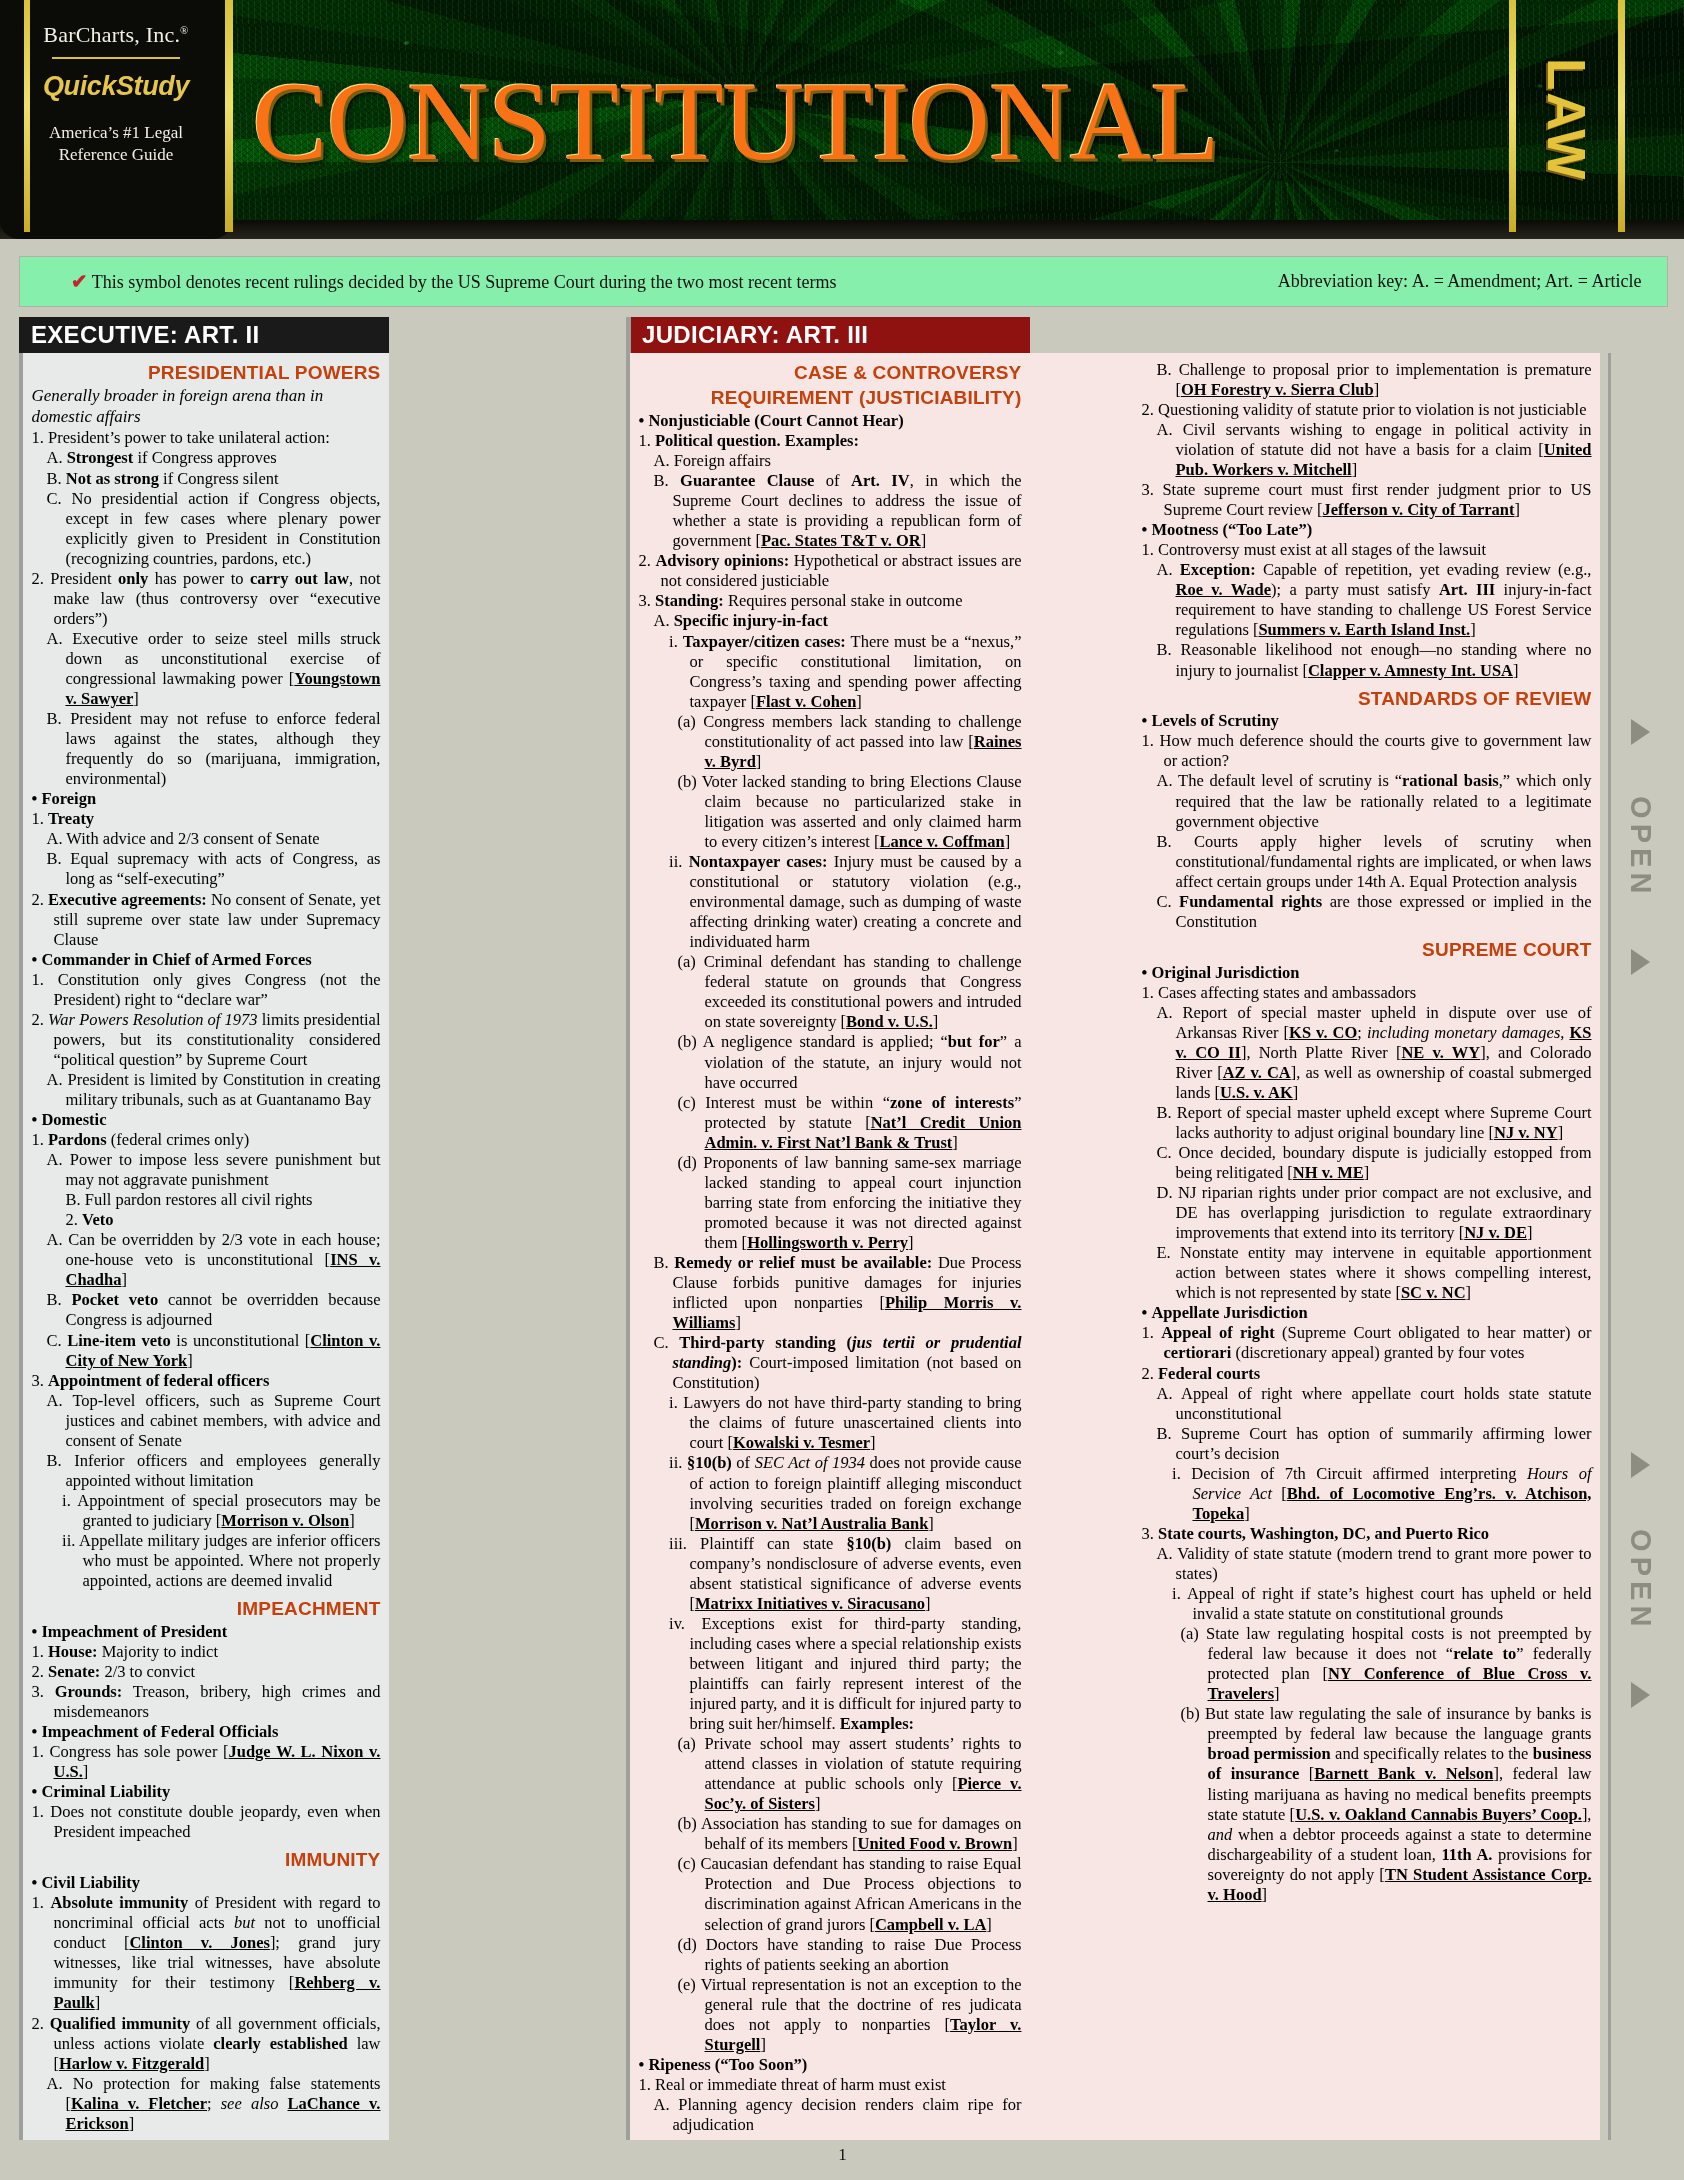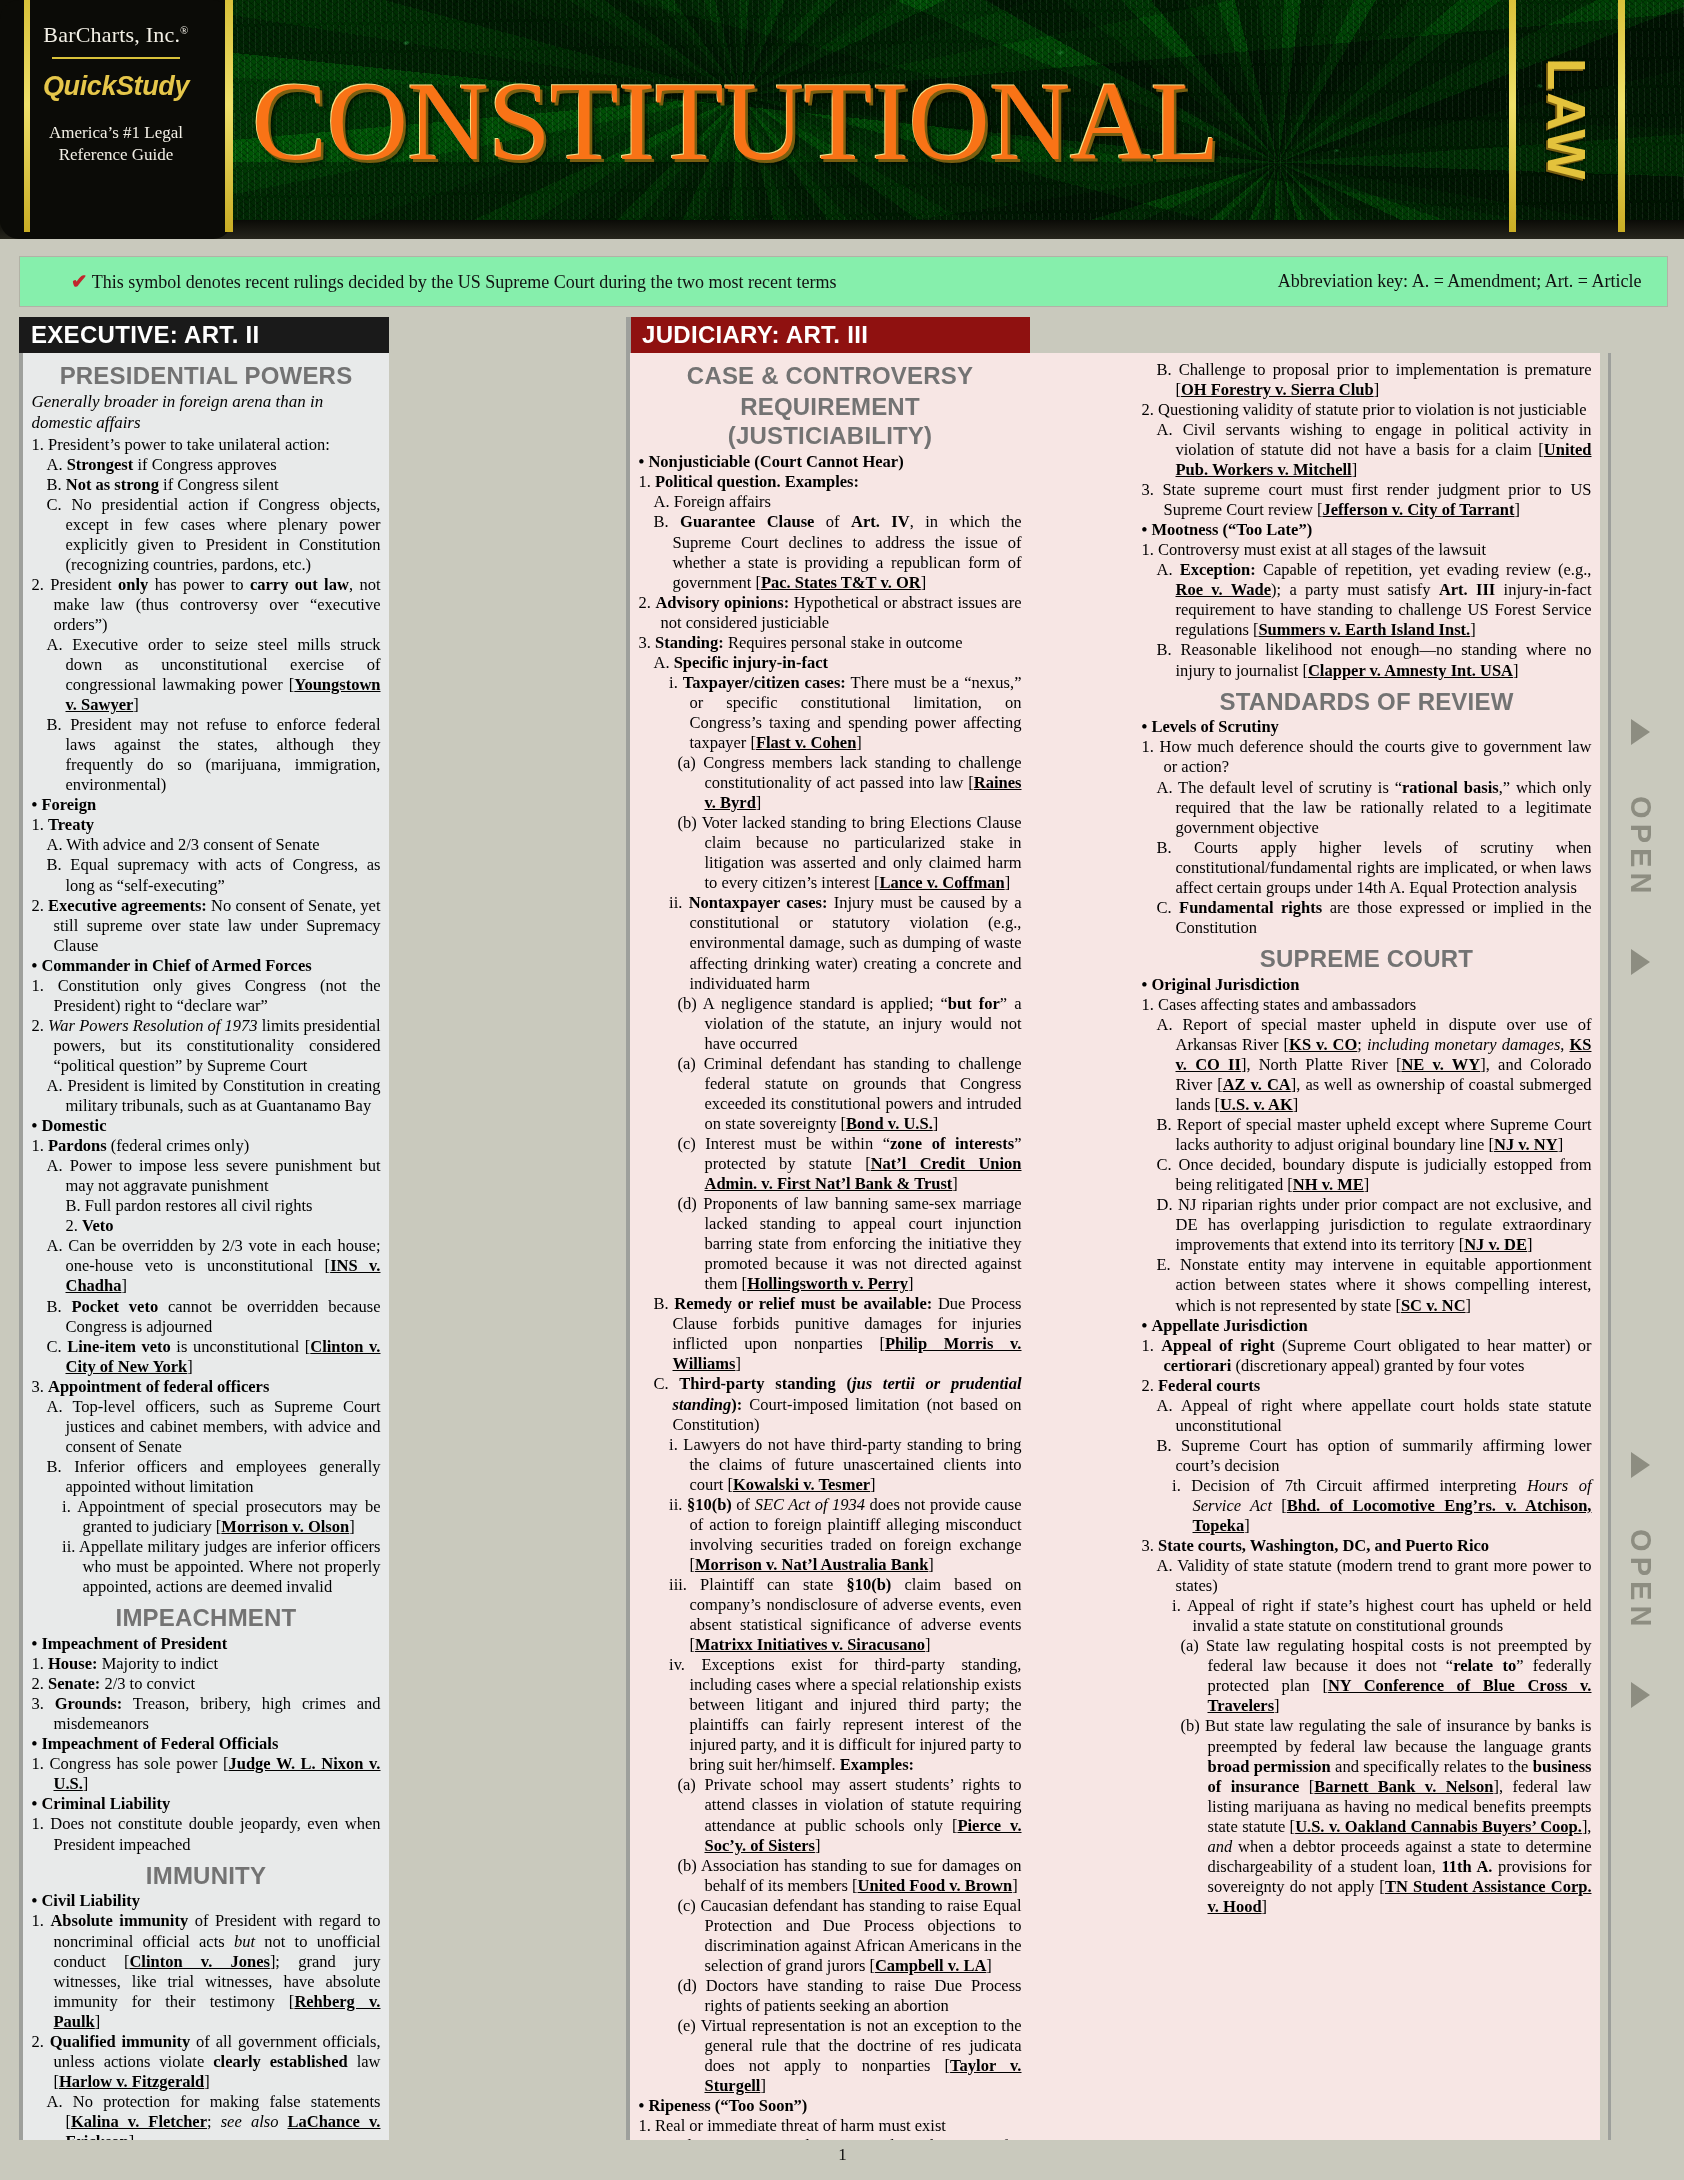--- a/index.html
+++ b/index.html
@@ -133,22 +133,22 @@
   .col-jud2 { left:1133px; width:467px; background:#f7e6e4; }
 
   
   .panel-exec-bg { position:absolute; left:19px; top:353px; width:370px; height:1787px; background:#e8eaea; }
   .panel-jud-bg  { position:absolute; left:630px; top:353px; width:969px; height:1787px; background:#f7e6e4; }
 
   .col-mid-gutter { position:absolute; left:626px; top:317px; width:5.1px; height:1823px; background:#9ea09c; }
 
   h2.head {
     font-family:"Liberation Sans","DejaVu Sans",sans-serif;
-    font-weight:bold; font-size:24px; text-align:center;
-    margin: 6px 0 1.7px; letter-spacing:0.2px; color:#737373;
+    font-weight:bold; font-size:19px; text-align:right;
+    margin: 6px 0 1.7px; letter-spacing:0.2px; color:#c2410c;
   }
   h2.head.tight { margin-top:1.7px; }
   p.ital-sub { font-style:italic; font-size:17px; margin-bottom:0.9px; }
 
   ul { list-style:none; }
   li { text-align:justify; text-justify:inter-word; }
 
   .lv-bullet { padding-left:12px; text-indent:-12px; font-weight:bold; }
   .lv-bullet::before { content:"\2022\00a0"; }
   .lv-num   { padding-left:22px; text-indent:-22px; }
@@ -294,22 +294,22 @@
       <li class="lv-num">1. <b>Political question. Examples:</b></li>
       <li class="lv-alpha">A. Foreign affairs</li>
       <li class="lv-alpha">B. <b>Guarantee Clause</b> of <b>Art. IV</b>, in which the Supreme Court declines to address the issue of whether a state is providing a republican form of government [<span class="case">Pac. States T&amp;T v. OR</span>]</li>
       <li class="lv-num">2. <b>Advisory opinions:</b> Hypothetical or abstract issues are not considered justiciable</li>
       <li class="lv-num">3. <b>Standing:</b> Requires personal stake in outcome</li>
       <li class="lv-alpha">A. <b>Specific injury-in-fact</b></li>
       <li class="lv-roman">i. <b>Taxpayer/citizen cases:</b> There must be a “nexus,” or specific constitutional limitation, on Congress’s taxing and spending power affecting taxpayer [<span class="case">Flast v. Cohen</span>]</li>
       <li class="lv-paren">(a) Congress members lack standing to challenge constitutionality of act passed into law [<span class="case">Raines v. Byrd</span>]</li>
       <li class="lv-paren">(b) Voter lacked standing to bring Elections Clause claim because no particularized stake in litigation was asserted and only claimed harm to every citizen’s interest [<span class="case">Lance v. Coffman</span>]</li>
       <li class="lv-roman">ii. <b>Nontaxpayer cases:</b> Injury must be caused by a constitutional or statutory violation (e.g., environmental damage, such as dumping of waste affecting drinking water) creating a concrete and individuated harm</li>
+      <li class="lv-paren">(a) Criminal defendant has standing to challenge federal statute on grounds that Congress exceeded its constitutional powers and intruded on state sovereignty [<span class="case">Bond v. U.S.</span>]</li>
       <li class="lv-paren">(b) A negligence standard is applied; “<b>but for</b>” a violation of the statute, an injury would not have occurred</li>
-      <li class="lv-paren">(a) Criminal defendant has standing to challenge federal statute on grounds that Congress exceeded its constitutional powers and intruded on state sovereignty [<span class="case">Bond v. U.S.</span>]</li>
       <li class="lv-paren">(c) Interest must be within “<b>zone of interests</b>” protected by statute [<span class="case">Nat’l Credit Union Admin. v. First Nat’l Bank &amp; Trust</span>]</li>
       <li class="lv-paren">(d) Proponents of law banning same-sex marriage lacked standing to appeal court injunction barring state from enforcing the initiative they promoted because it was not directed against them [<span class="case">Hollingsworth v. Perry</span>]</li>
       <li class="lv-alpha">B. <b>Remedy or relief must be available:</b> Due Process Clause forbids punitive damages for injuries inflicted upon nonparties [<span class="case">Philip Morris v. Williams</span>]</li>
       <li class="lv-alpha">C. <b>Third-party standing (<i>jus tertii or prudential standing</i>):</b> Court-imposed limitation (not based on Constitution)</li>
       <li class="lv-roman">i. Lawyers do not have third-party standing to bring the claims of future unascertained clients into court [<span class="case">Kowalski v. Tesmer</span>]</li>
       <li class="lv-roman">ii. <b>§10(b)</b> of <i>SEC Act of 1934</i> does not provide cause of action to foreign plaintiff alleging misconduct involving securities traded on foreign exchange [<span class="case">Morrison v. Nat’l Australia Bank</span>]</li>
       <li class="lv-roman">iii. Plaintiff can state <b>§10(b)</b> claim based on company’s nondisclosure of adverse events, even absent statistical significance of adverse events [<span class="case">Matrixx Initiatives v. Siracusano</span>]</li>
       <li class="lv-roman">iv. Exceptions exist for third-party standing, including cases where a special relationship exists between litigant and injured third party; the plaintiffs can fairly represent interest of the injured party, and it is difficult for injured party to bring suit her/himself. <b>Examples:</b></li>
       <li class="lv-paren">(a) Private school may assert students’ rights to attend classes in violation of statute requiring attendance at public schools only [<span class="case">Pierce v. Soc’y. of Sisters</span>]</li>
       <li class="lv-paren">(b) Association has standing to sue for damages on behalf of its members [<span class="case">United Food v. Brown</span>]</li>

